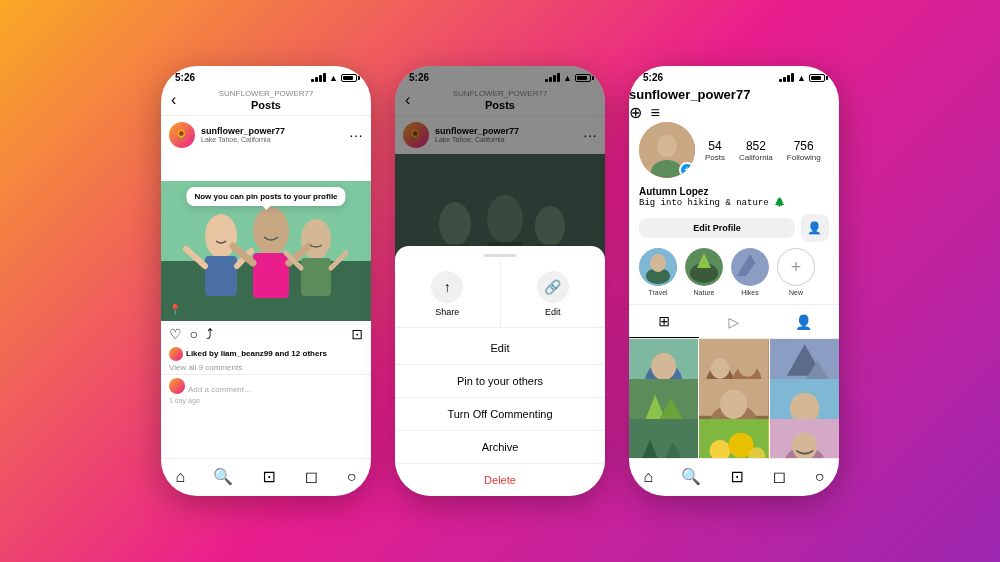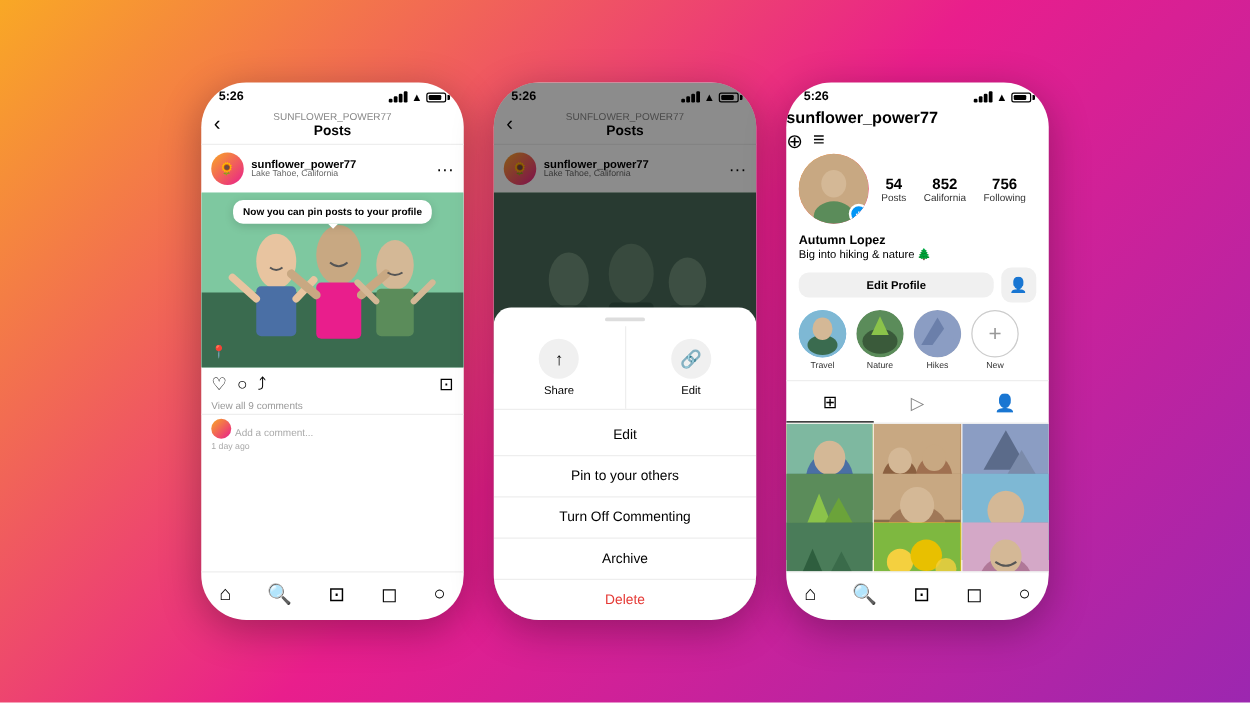--- a/index.html
+++ b/index.html
@@ -320,29 +320,29 @@
       justify-content: center;
       font-size: 9px;
       color: #fff;
       font-weight: 700;
     }
     .stats-row {
       display: flex;
       gap: 14px;
     }
     .stat { text-align: center; }
-    .stat .num { font-size: 12px; font-weight: 700; }
+    .stat .num { font-size: 12px; font-weight: 400; }
     .stat .lbl { font-size: 8px; color: #333; }
 
     .bio-section {
       padding: 0 10px 6px;
       flex-shrink: 0;
     }
     .bio-name { font-size: 10px; font-weight: 700; }
-    .bio-text { font-size: 9px; }
+    .bio-text { font-size: 9px; font-family: Liberation Mono, monospace; }
 
     .edit-profile-row {
       display: flex;
       align-items: center;
       padding: 0 10px 6px;
       gap: 6px;
       flex-shrink: 0;
     }
     .edit-profile-btn {
       flex: 1;
@@ -484,21 +484,21 @@
   <div class="post-area">
     <div class="post-header">
       <div class="avatar-sm">🌻</div>
       <div class="post-user-info">
         <div class="uname">sunflower_power77</div>
         <div class="loc">Lake Tahoe, California</div>
       </div>
       <span class="dots">···</span>
     </div>
 
-    <div class="post-image" style="height:140px; background: linear-gradient(180deg, #87CEAB 0%, #5F9E7A 40%, #3A7A55 100%);">
+    <div class="post-image" style="height:140px; background: linear-gradient(180deg, #87CEAB 0%, #5F9E7A 40%, #3A7A55 100%); margin-top: 27px;">
       
       <svg width="100%" height="100%" viewBox="0 0 210 140" preserveAspectRatio="xMidYMid slice" xmlns="http://www.w3.org/2000/svg">
 
         <rect width="210" height="140" fill="#7EC8A0"></rect>
 
         <rect x="0" y="80" width="210" height="60" fill="#3A6B4F"></rect>
 
         <ellipse cx="60" cy="55" rx="16" ry="22" fill="#e8c4a0"></ellipse>
         <rect x="44" y="75" width="32" height="40" fill="#4a6fa5" rx="4"></rect>
 
@@ -527,20 +527,24 @@
       <div style="position:absolute;bottom:6px;left:8px;font-size:10px;color:#fff;">📍</div>
     </div>
 
     <div class="post-actions">
       <span class="action-icon">♡</span>
       <span class="action-icon">○</span>
       <span class="action-icon">⤴</span>
       <span class="bookmark-icon">⊡</span>
     </div>
 
+    <div class="likes-row">
+      <span class="avatar-tiny"></span>
+      <span>Liked by liam_beanz99 and 12 others</span>
+    </div>
 
 
     <div class="view-comments">
       <span>View all 9 comments</span>
     </div>
 
     <div class="add-comment">
       <div class="comment-avatar"></div>
       <span style="color:#aaa;font-size:8px;">Add a comment...</span>
     </div>

